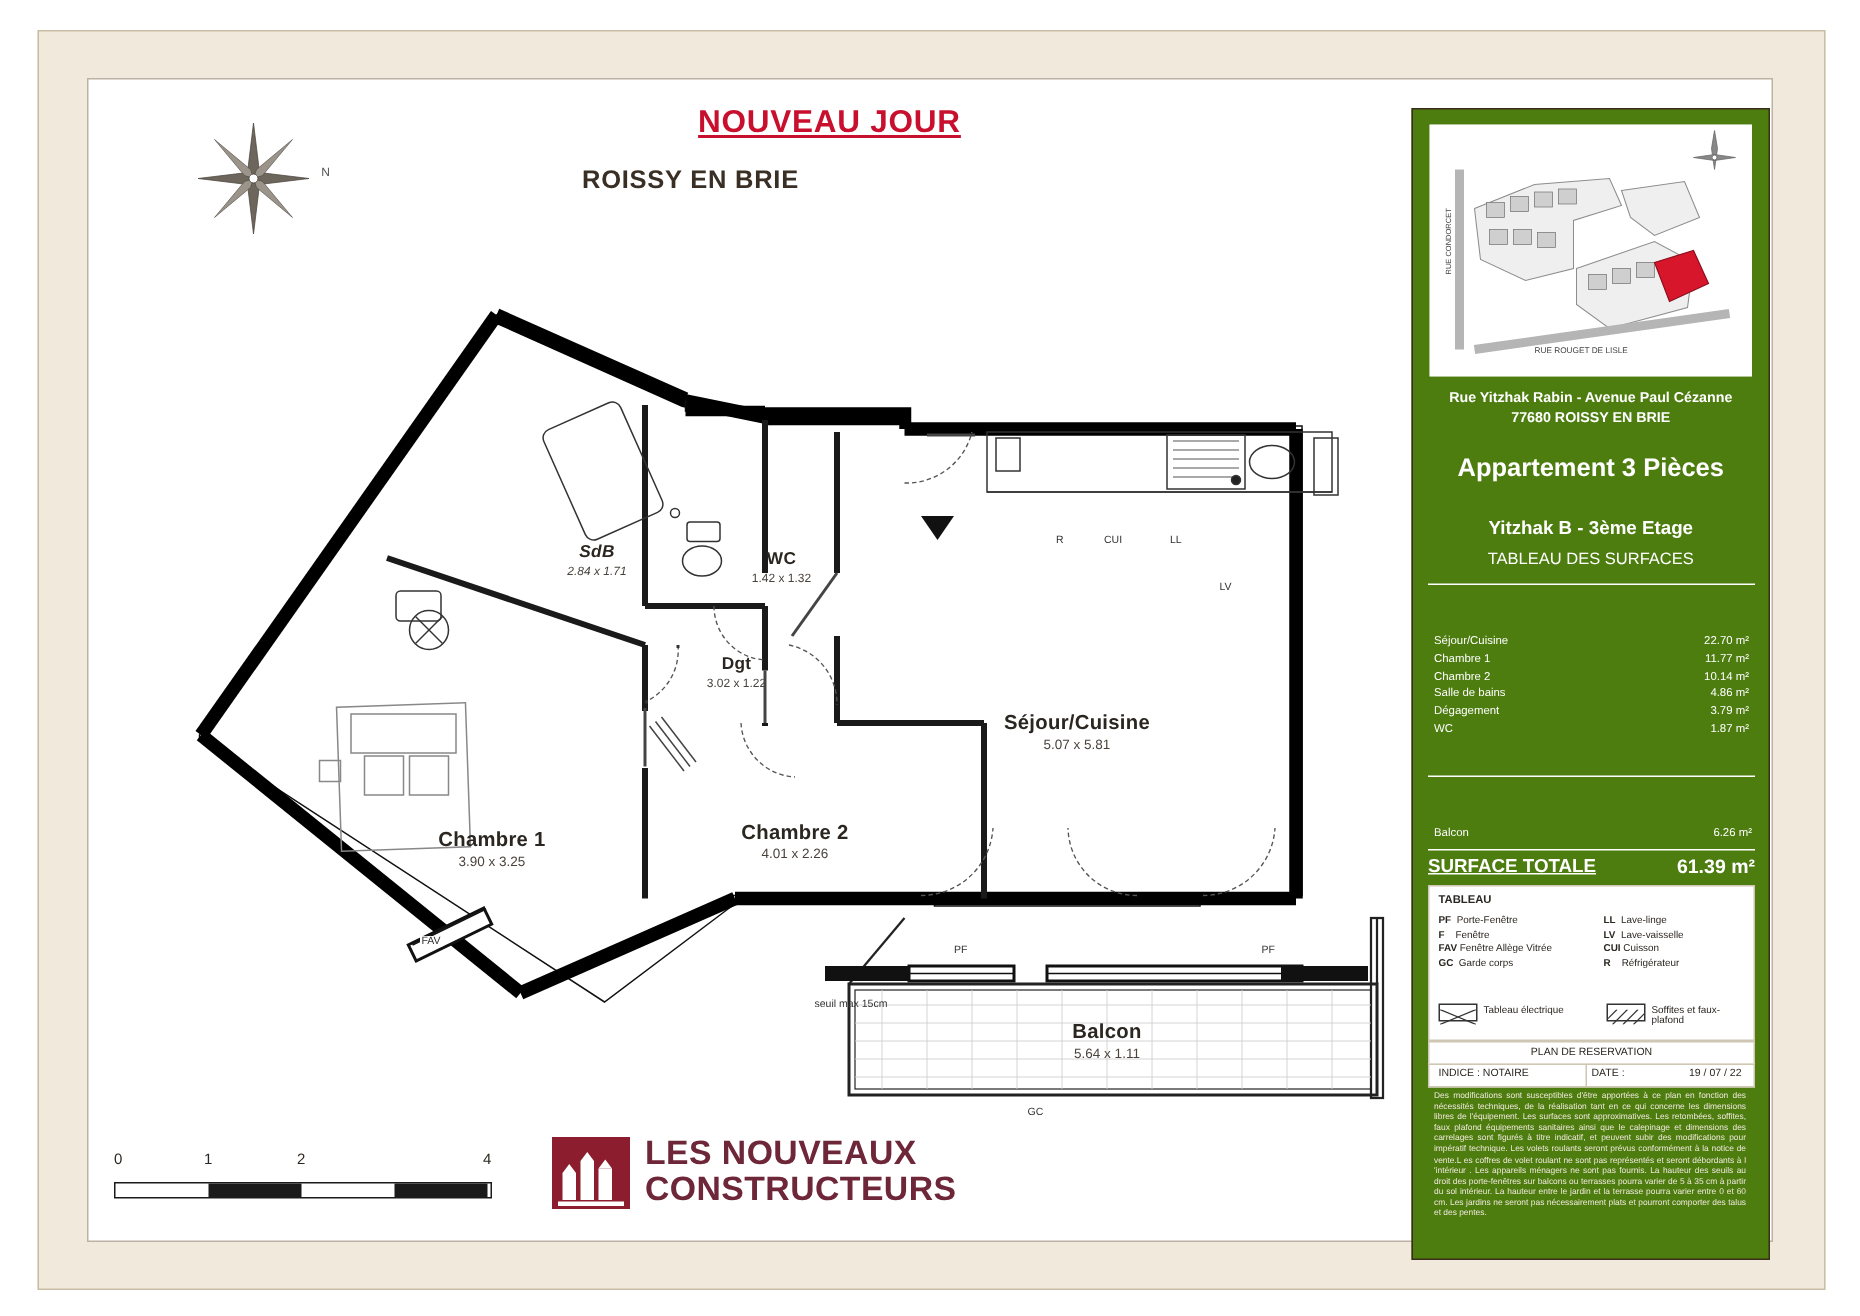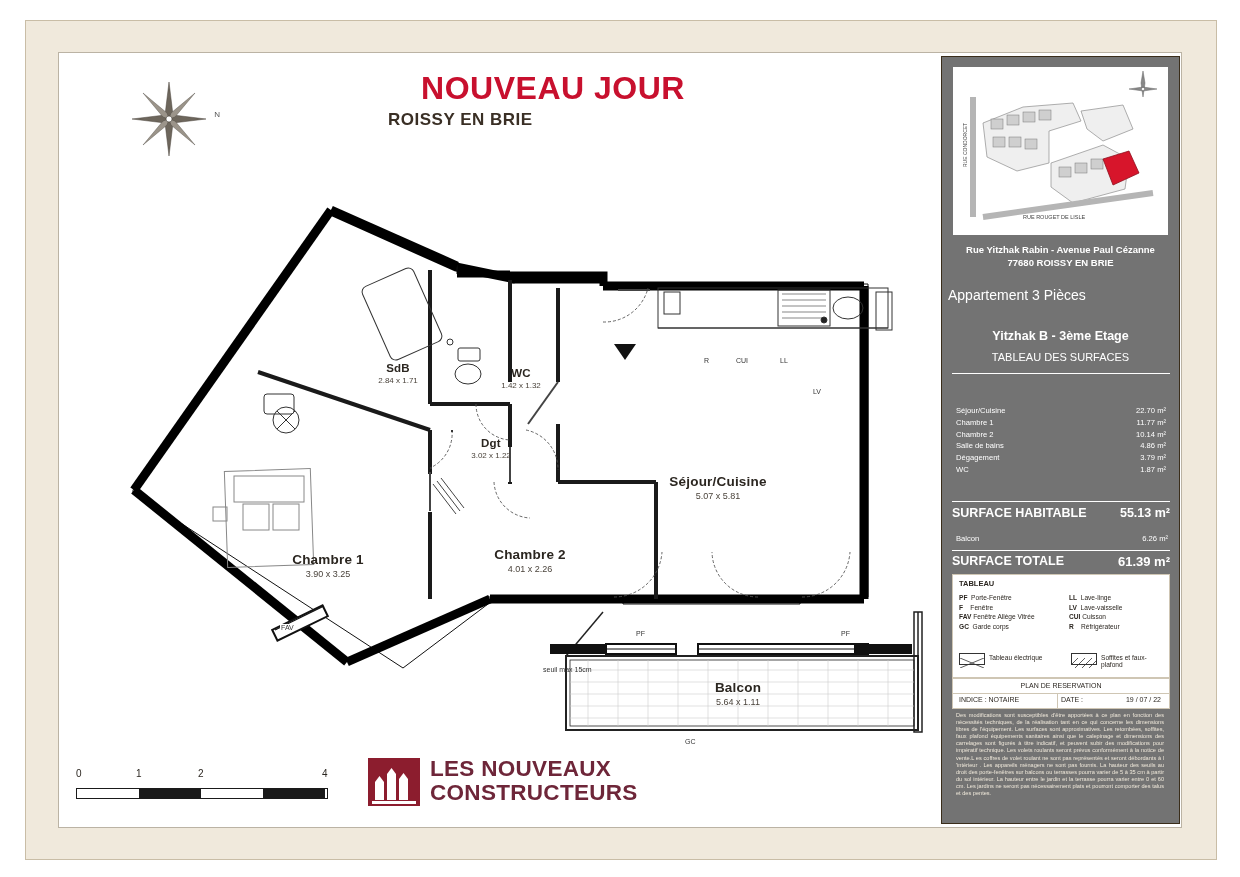--- a/index.html
+++ b/index.html
@@ -4,21 +4,21 @@
 <style>
   html,body{margin:0;padding:0;background:#fff;}
   body{width:1240px;height:877px;font-family:"Liberation Sans",sans-serif;overflow:hidden;}
   #page{position:relative;width:1240px;height:877px;background:#ffffff;}
   .frame-outer{position:absolute;left:25px;top:20px;width:1190px;height:838px;background:#f0e9dc;border:1px solid #c9bda6;}
   .frame-inner{position:absolute;left:58px;top:52px;width:1122px;height:774px;background:#ffffff;border:1px solid #bbb3a4;}
 
   
   .draw{position:absolute;left:58px;top:52px;width:880px;height:774px;overflow:hidden;}
 
-  .title-main{position:absolute;left:330px;top:18px;width:330px;text-align:center;color:#c8102e;font-size:32px;font-weight:bold;letter-spacing:.5px;}
+  .title-main{position:absolute;left:330px;top:18px;width:330px;text-align:center;color:#c8102e;font-size:21px;font-weight:bold;letter-spacing:.5px;text-decoration:underline;}
   .title-sub{position:absolute;left:330px;top:58px;width:330px;text-align:left;color:#3a2f25;font-size:17px;font-weight:bold;letter-spacing:.5px;}
 
   
   .compass{position:absolute;left:72px;top:28px;width:78px;height:78px;}
   .compass .n-label{position:absolute;right:-12px;top:30px;font-size:8px;color:#555;}
 
   
   .rlabel{position:absolute;text-align:center;color:#2b2620;}
   .rlabel .nm{font-size:13.5px;font-weight:bold;letter-spacing:.2px;}
   .rlabel .dm{font-size:9px;color:#4a433b;margin-top:2px;}
@@ -34,41 +34,41 @@
   .scalebar .bar{position:absolute;left:0;top:20px;width:250px;height:9px;border:1px solid #1a1a1a;background:#fff;}
   .scalebar .seg{position:absolute;top:0;height:9px;background:#1a1a1a;}
 
   
   .logo{position:absolute;left:310px;top:700px;width:320px;height:62px;}
   .logo .mark{position:absolute;left:0;top:6px;width:52px;height:48px;}
   .logo .l1{position:absolute;left:62px;top:4px;font-size:22.5px;font-weight:bold;color:#6e2639;letter-spacing:.3px;}
   .logo .l2{position:absolute;left:62px;top:28px;font-size:22.5px;font-weight:bold;color:#6e2639;letter-spacing:.3px;}
 
   
-  .panel{position:absolute;left:941px;top:56px;width:237px;height:766px;background:#737373;border:1px solid #3a2d1a;color:#fff;}
+  .panel{position:absolute;left:941px;top:72px;width:237px;height:766px;background:#4d7c0f;border:1px solid #3a2d1a;color:#fff;}
   .panel .loc-img{position:absolute;left:11px;top:10px;width:215px;height:168px;background:#ffffff;overflow:hidden;}
   .addr{position:absolute;left:6px;top:186px;width:225px;text-align:center;font-size:9.5px;font-weight:bold;line-height:13px;}
-  .apt{position:absolute;left:6px;top:228px;width:225px;font-size:14px;font-weight:normal;line-height:21px;}
+  .apt{position:absolute;left:6px;top:228px;width:225px;text-align:center;font-size:17px;font-weight:bold;line-height:21px;}
   .batiment{position:absolute;left:6px;top:272px;width:225px;text-align:center;font-size:12.5px;font-weight:bold;}
   .tbl-title{position:absolute;left:6px;top:294px;width:225px;text-align:center;font-size:11px;}
   .sep{position:absolute;background:#fff;height:1px;}
 
   .surf-list{position:absolute;left:14px;top:348px;width:210px;font-size:7.6px;line-height:11.8px;}
   .surf-list .row{position:relative;height:11.8px;}
   .surf-list .row .k{position:absolute;left:0;}
   .surf-list .row .v{position:absolute;right:0;}
 
   .hab{position:absolute;left:10px;top:449px;width:218px;height:22px;}
   .hab .k{position:absolute;left:0;top:0;font-size:12.5px;font-weight:bold;}
   .hab .v{position:absolute;right:0;top:0;font-size:12.5px;font-weight:bold;}
   .balc{position:absolute;left:14px;top:477px;width:212px;height:12px;font-size:7.6px;}
   .balc .k{position:absolute;left:0;top:0;}
   .balc .v{position:absolute;right:0;top:0;}
   .tot{position:absolute;left:10px;top:497px;width:218px;height:22px;}
-  .tot .k{position:absolute;left:0;top:0;font-size:12.5px;font-weight:bold;}
+  .tot .k{position:absolute;left:0;top:0;font-size:12.5px;font-weight:bold;text-decoration:underline;}
   .tot .v{position:absolute;right:0;top:0;font-size:13px;font-weight:bold;}
 
   .legend{position:absolute;left:10px;top:517px;width:216px;height:102px;background:#fff;border:1px solid #cfc6b4;color:#2b2620;}
   .legend .lg-title{position:absolute;left:6px;top:4px;font-size:7.5px;font-weight:bold;}
   .legend .col{position:absolute;font-size:6.6px;line-height:9.6px;}
   .legend .ab{font-weight:bold;}
   .legend .hatchrow{position:absolute;left:6px;top:76px;width:204px;height:20px;}
   .legend .sw{position:absolute;width:24px;height:10px;border:1px solid #333;}
   .legend .swtxt{position:absolute;font-size:6.6px;}
 
@@ -288,21 +288,21 @@
         <line x1="740" y1="608" x2="740" y2="674"></line>
         <line x1="770" y1="608" x2="770" y2="674"></line>
         <line x1="800" y1="608" x2="800" y2="674"></line>
         <line x1="830" y1="608" x2="830" y2="674"></line>
       </g>
 
       <rect x="492" y="592" width="56" height="10" fill="#111"></rect>
       <rect x="796" y="592" width="58" height="10" fill="#111"></rect>
     </svg>
 
-    <div class="rlabel small" style="left:290px;top:310px;width:100px;">
+    <div class="rlabel small" style="left:290px;top:310px;width:100px;font-style:italic;">
       <div class="nm">SdB</div>
       <div class="dm">2.84 x 1.71</div>
     </div>
     <div class="rlabel small" style="left:418px;top:315px;width:90px;">
       <div class="nm">WC</div>
       <div class="dm">1.42 x 1.32</div>
     </div>
     <div class="rlabel small" style="left:388px;top:385px;width:90px;text-align:center;">
       <div class="nm">Dgt</div>
       <div class="dm">3.02 x 1.22</div>
@@ -440,24 +440,20 @@
         <span class="k">Dégagement</span>
         <span class="v">3.79 m²</span>
       </div>
       <div class="row">
         <span class="k">WC</span>
         <span class="v">1.87 m²</span>
       </div>
     </div>
 
     <div class="sep" style="left:10px;top:444px;width:218px;"></div>
-    <div class="hab">
-      <span class="k">SURFACE HABITABLE</span>
-      <span class="v">55.13 m²</span>
-    </div>
     <div class="balc">
       <span class="k">Balcon</span>
       <span class="v">6.26 m²</span>
     </div>
     <div class="sep" style="left:10px;top:493px;width:218px;"></div>
     <div class="tot">
       <span class="k">SURFACE TOTALE</span>
       <span class="v">61.39 m²</span>
     </div>
 

